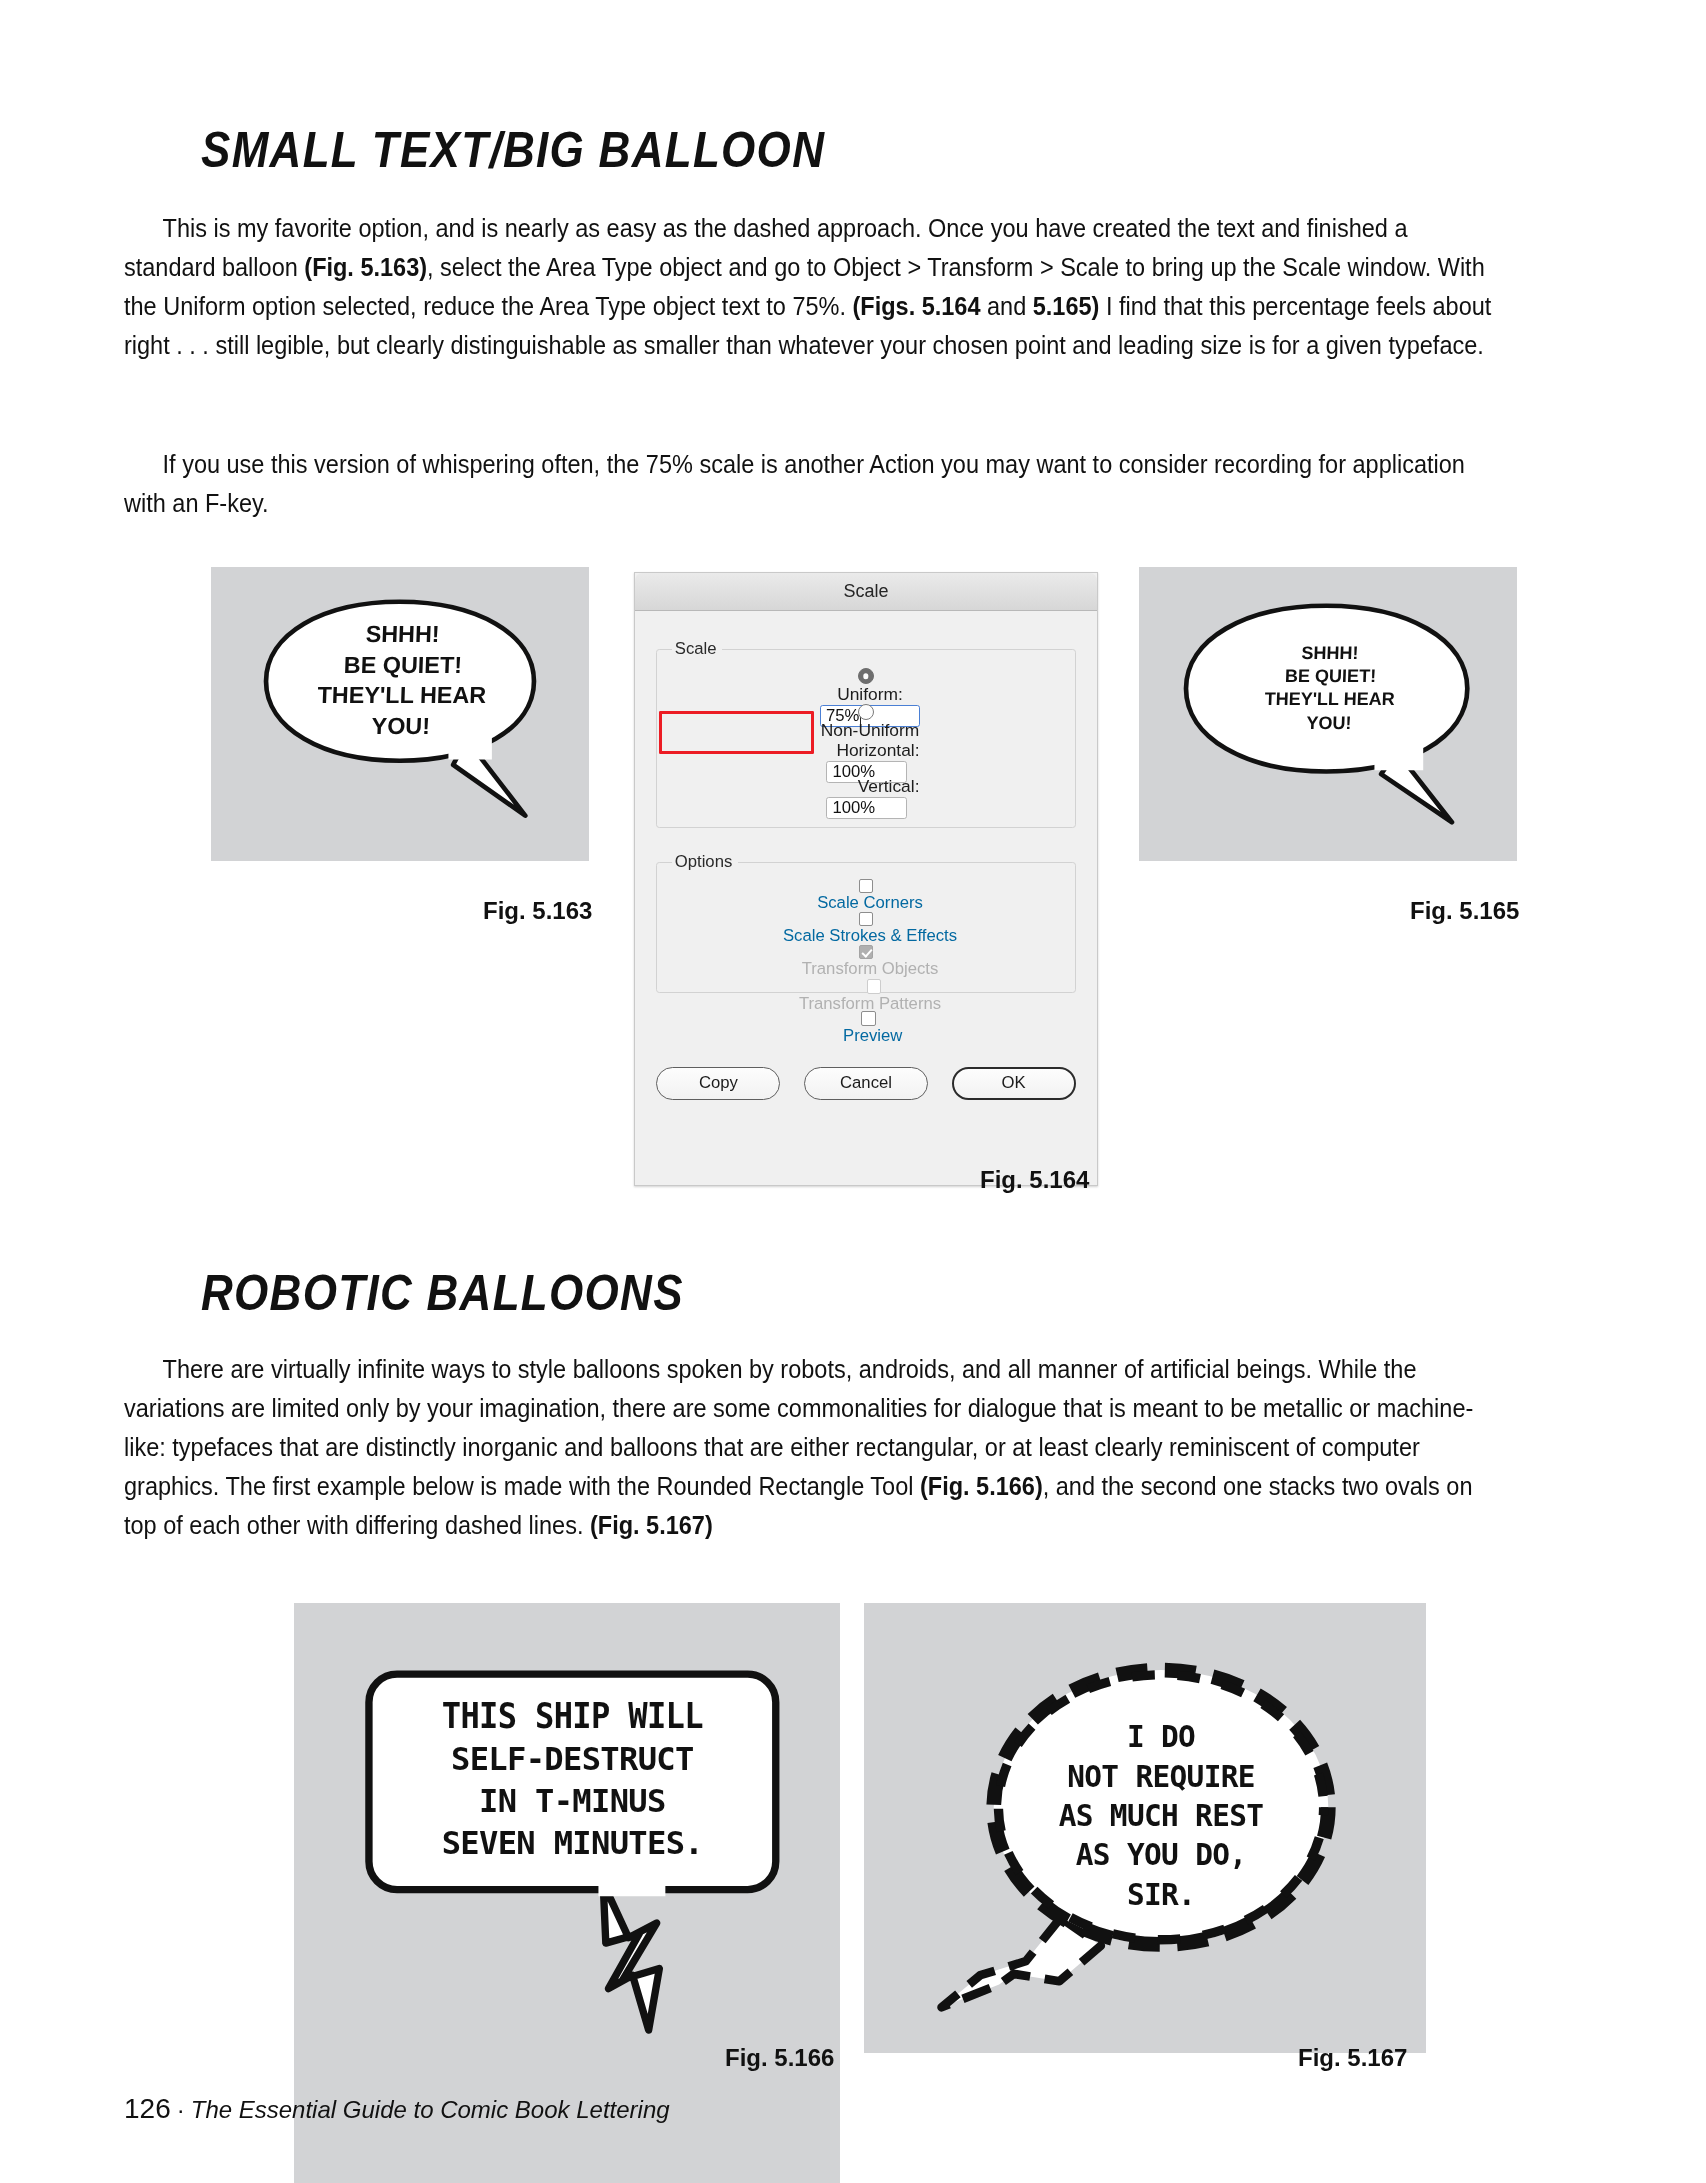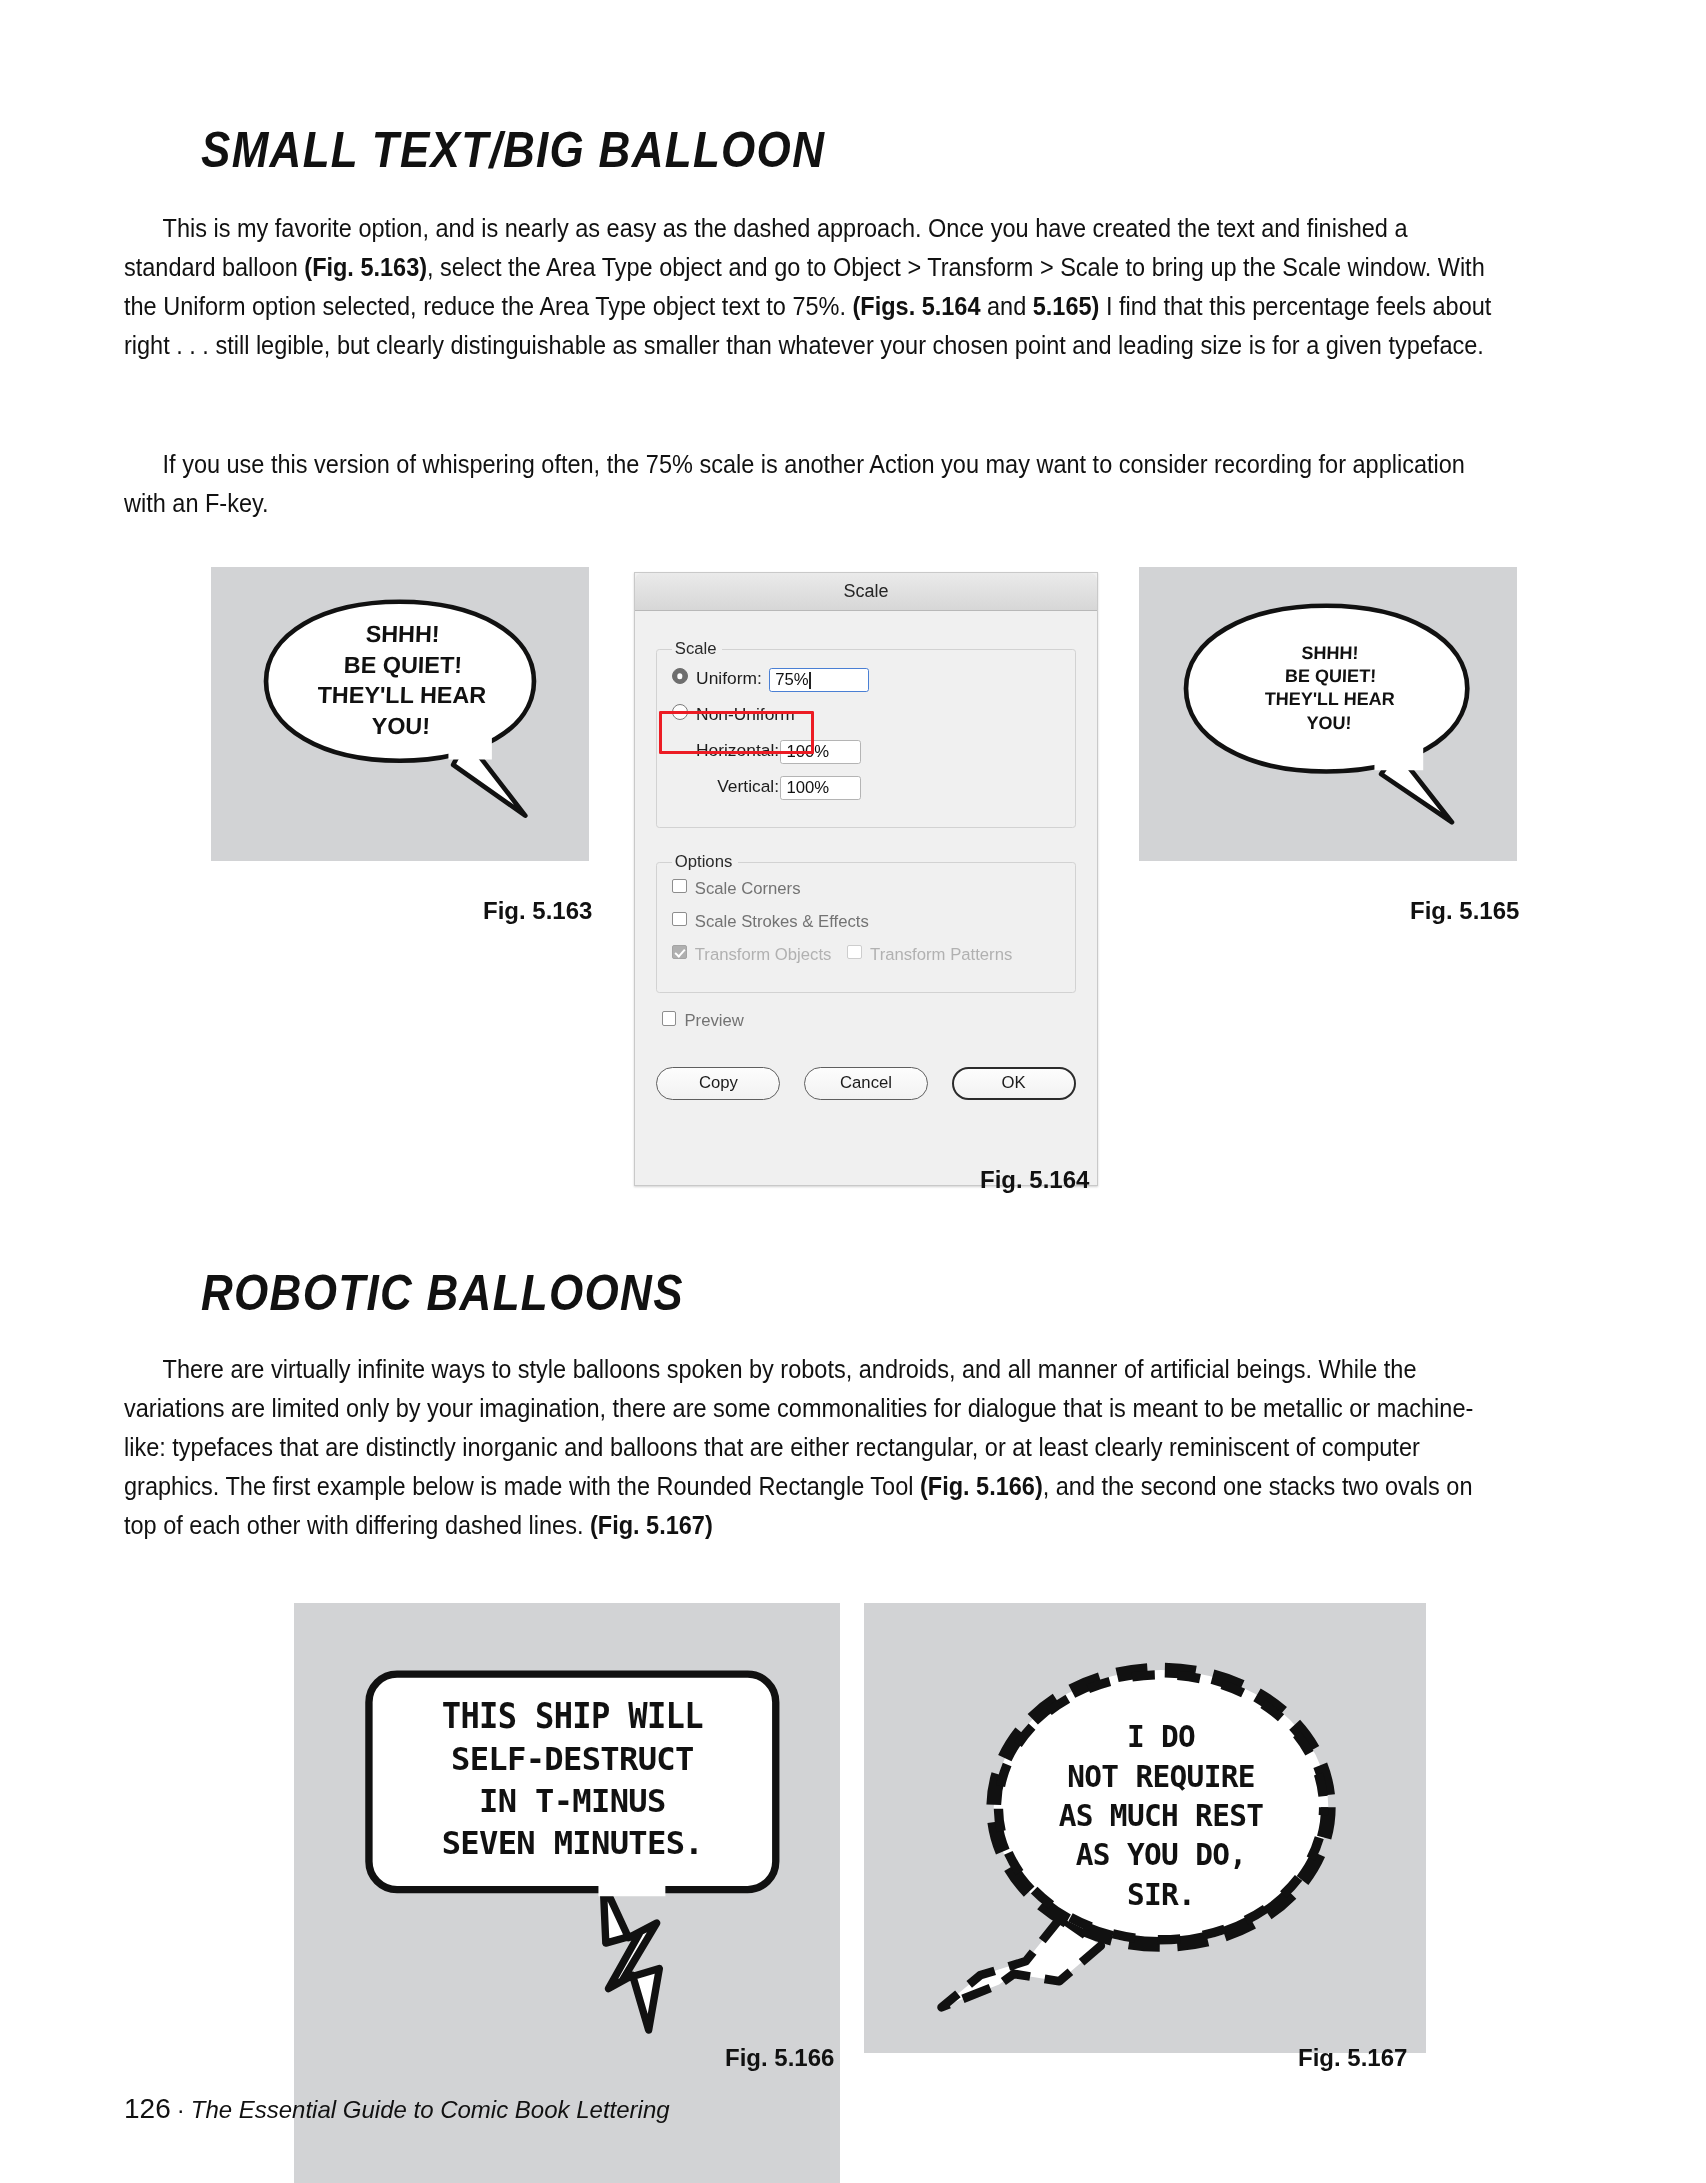--- a/index.html
+++ b/index.html
@@ -97,21 +97,21 @@
     margin:28px 0 0 0;
     padding:2.7px 14.7px 14.7px 14.7px;
     background:transparent;
   }
   fieldset.grp > legend {
     font-size:16.7px;
     color:#2a2a2a;
     padding:0 5.4px 0 2.7px;
   }
 
-  .row { display:flex; align-items:flex-start; height:36px; }
+  .row { display:flex; align-items:center; height:36px;flex-direction:column; }
 
   .radio {
     width:16px; height:16px; border-radius:50%;
     border:1.3px solid #7a7a7a;
     background:#fdfdfd;
     display:inline-block; position:relative;
     box-sizing:border-box; flex:none;
   }
   .radio.on { background:#6e6e6e; border-color:#6e6e6e; }
   .radio.on::after {
@@ -160,21 +160,21 @@
     box-sizing:border-box; position:relative;
   }
   .chk.on { background:#b0b0b0; border-color:#a4a4a4; }
   .chk.on::after {
     content:"";
     position:absolute; left:4px; top:1.3px;
     width:4px; height:8px;
     border:solid #fff; border-width:0 2px 2px 0;
     transform:rotate(42deg);
   }
-  .chklabel { font-size:16.7px; color:#737373; margin-left:8px; }
+  .chklabel { font-size:16.7px; color:#0369a1; margin-left:8px; }
   .dim .chklabel { color:#b1b1b1; }
 
   .btnrow {
     display:flex; justify-content:space-between;
     margin-top:23px;
   }
   .btn {
     width:124px; height:33px;
     background:linear-gradient(#fdfdfd,#f2f2f2);
     border:0.7px solid #5f5f5f;

